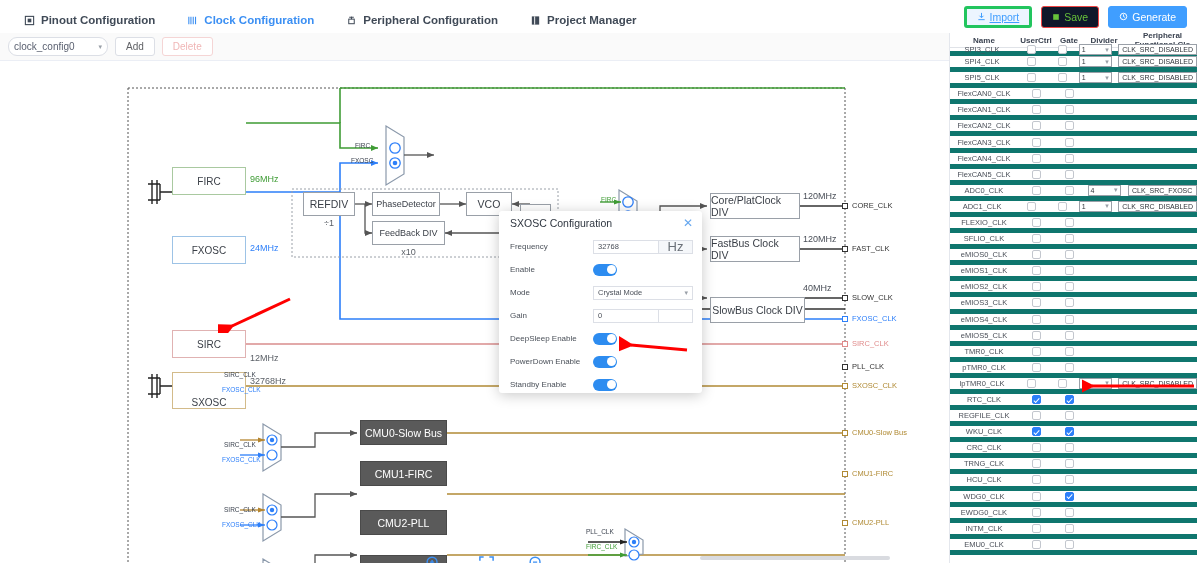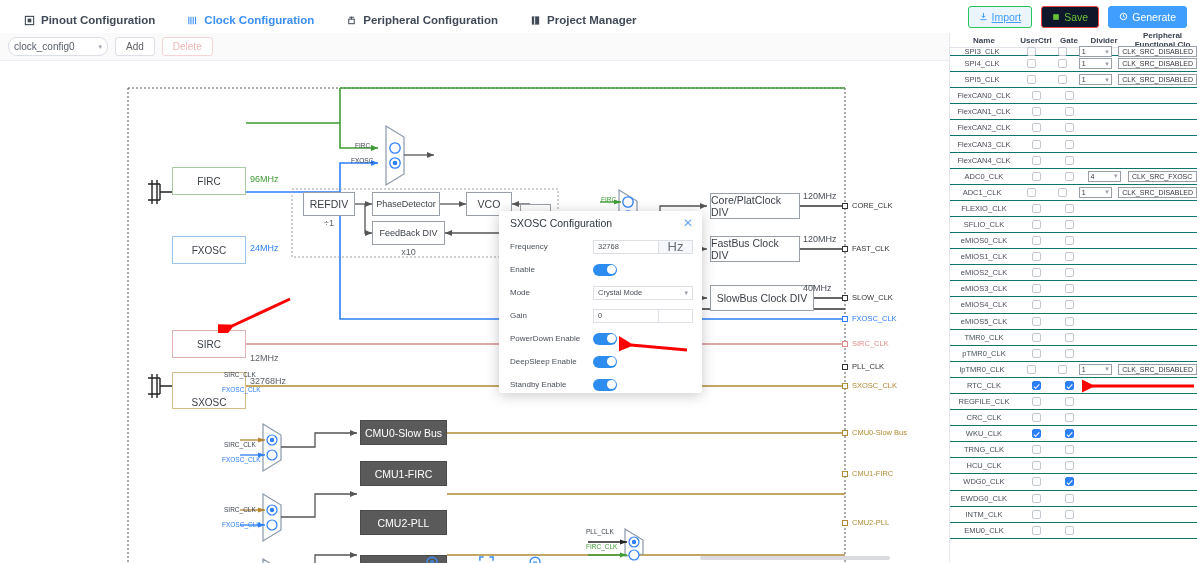--- a/index.html
+++ b/index.html
@@ -33,21 +33,21 @@
     height:2px; background:#3b8ff3;
   }
   .tab svg { display:block; }
 
   .topbtns { position:absolute; right:10px; top:6px; display:flex; gap:9px; }
   .btn {
     display:flex; align-items:center; gap:4px;
     height:22px; padding:0 10px; border-radius:3px;
     font-size:10.5px; cursor:pointer; white-space:nowrap;
   }
-  .btn-import { background:#ecf5ff; border:1px solid #22c55e; color:#409eff;text-decoration:underline; }
+  .btn-import { background:#ecf5ff; border:3px solid #22c55e; color:#409eff;text-decoration:underline; }
   .btn-save   { background:#0f172a; border:1px solid #ef4444; color:#67c23a; }
   .btn-gen    { background:#409eff; border:1px solid #409eff; color:#ffffff; }
 
   
   #configrow {
     position:absolute; left:0; top:33px; width:949px; height:28px;
     background:#fafafa;
     display:flex; align-items:center; padding-left:8px; gap:7px;
     border-bottom:1px solid #ebeef5;
   }
@@ -110,21 +110,21 @@
     font-weight:bold; font-size:8px; color:#3a4250;
     border-bottom:1px solid #e0e3e8; background:#fff;
   }
   .c-name { width:68px; text-align:center; }
   .c-user { width:36px; text-align:center; }
   .c-gate { width:30px; text-align:center; }
   .c-div  { width:40px; text-align:center; }
   .c-src  { flex:1; text-align:center; padding-left:4px;}
   .trow {
     display:flex; align-items:center; height:16.1px;
-    border-bottom:1px solid #0f766e; color:#4a4f58; font-size:7.5px;
+    border-bottom:5px solid #0f766e; color:#4a4f58; font-size:7.5px;
   }
   .cb { width:9px; height:9px; border:1px solid #c3c7ce; border-radius:2px;
         background:#fff; display:inline-block; vertical-align:middle; cursor:pointer; }
   .cb.on { background:#2d7ff9; border-color:#2d7ff9; position:relative; }
   .cb.on:after {
     content:""; position:absolute; left:2.6px; top:0.6px; width:2.4px; height:5px;
     border:solid #fff; border-width:0 1.3px 1.3px 0; transform:rotate(42deg);
   }
   .divsel {
     width:33px; height:11px; border:1px solid #9aa0a8; background:#fff;
@@ -436,21 +436,21 @@
   <div class="muxlbl" style="left:604px;top:149px;">PLL</div>
   <div class="muxlbl" style="left:598px;top:163px;color:#2d7ff9;">FXOSC</div>
   <div class="muxlbl" style="left:601px;top:177px;color:#d98d8d;">SIRC</div>
 
   <div class="blk div" style="left:710px;top:132px;width:90px;height:26px;">
     <span>Core/PlatClock DIV</span>
   </div>
   <div class="blk div" style="left:710px;top:175px;width:90px;height:26px;">
     <span>FastBus Clock DIV</span>
   </div>
-  <div class="blk div" style="left:710px;top:224px;width:104px;height:26px;">
+  <div class="blk div" style="left:710px;top:236px;width:95px;height:26px;">
     <span>SlowBus Clock DIV</span>
   </div>
   <div class="freqlbl" style="left:803px;top:130px;color:#4a4f58;">120MHz</div>
   <div class="freqlbl" style="left:803px;top:173px;color:#4a4f58;">120MHz</div>
   <div class="freqlbl" style="left:803px;top:222px;color:#4a4f58;">40MHz</div>
 
   <div class="pin" style="left:842px;top:142px;border-color:#333;"></div>
   <div class="outlbl" style="left:852px;top:140px;color:#333;text-align:center;">CORE_CLK</div>
   <div class="pin" style="left:842px;top:185px;border-color:#333;"></div>
   <div class="outlbl" style="left:852px;top:183px;color:#333;">FAST_CLK</div>
@@ -554,28 +554,28 @@
 
   <div class="frow">
     <div class="flab">Gain</div>
     <div class="fctl">
       <div class="inp">0</div>
       <div class="suffix blank"></div>
     </div>
   </div>
 
   <div class="frow">
-    <div class="flab">PowerDown Enable</div>
+    <div class="flab">DeepSleep Enable</div>
     <div class="fctl">
         <div class="tgl"></div>
       </div>
   </div>
 
   <div class="frow">
-    <div class="flab">DeepSleep Enable</div>
+    <div class="flab">PowerDown Enable</div>
     <div class="fctl">
         <div class="tgl"></div>
       </div>
   </div>
 
   <div class="frow">
     <div class="flab">Standby Enable</div>
     <div class="fctl">
         <div class="tgl"></div>
       </div>
@@ -694,20 +694,31 @@
         <div class="c-user cellwrap">
           <span class="cb"></span>
         </div>
         <div class="c-gate cellwrap">
           <span class="cb"></span>
         </div>
         <div class="c-div cellwrap"></div>
         <div class="c-src"></div>
       </div>
       <div class="trow">
+        <div class="c-name">FlexCAN5_CLK</div>
+        <div class="c-user cellwrap">
+          <span class="cb"></span>
+        </div>
+        <div class="c-gate cellwrap">
+          <span class="cb"></span>
+        </div>
+        <div class="c-div cellwrap"></div>
+        <div class="c-src"></div>
+      </div>
+      <div class="trow">
         <div class="c-name">ADC0_CLK</div>
         <div class="c-user cellwrap">
           <span class="cb"></span>
         </div>
         <div class="c-gate cellwrap">
           <span class="cb"></span>
         </div>
         <div class="c-div cellwrap">
           <span class="divsel">
             <span>4</span>
@@ -880,37 +891,37 @@
         <div class="c-user cellwrap">
           <span class="cb"></span>
         </div>
         <div class="c-gate cellwrap">
           <span class="cb"></span>
         </div>
         <div class="c-div cellwrap"></div>
         <div class="c-src"></div>
       </div>
       <div class="trow">
+        <div class="c-name">WKU_CLK</div>
+        <div class="c-user cellwrap">
+          <span class="cb on"></span>
+        </div>
+        <div class="c-gate cellwrap">
+          <span class="cb on"></span>
+        </div>
+        <div class="c-div cellwrap"></div>
+        <div class="c-src"></div>
+      </div>
+      <div class="trow">
         <div class="c-name">CRC_CLK</div>
         <div class="c-user cellwrap">
           <span class="cb"></span>
         </div>
         <div class="c-gate cellwrap">
           <span class="cb"></span>
-        </div>
-        <div class="c-div cellwrap"></div>
-        <div class="c-src"></div>
-      </div>
-      <div class="trow">
-        <div class="c-name">WKU_CLK</div>
-        <div class="c-user cellwrap">
-          <span class="cb on"></span>
-        </div>
-        <div class="c-gate cellwrap">
-          <span class="cb on"></span>
         </div>
         <div class="c-div cellwrap"></div>
         <div class="c-src"></div>
       </div>
       <div class="trow">
         <div class="c-name">TRNG_CLK</div>
         <div class="c-user cellwrap">
           <span class="cb"></span>
         </div>
         <div class="c-gate cellwrap">

